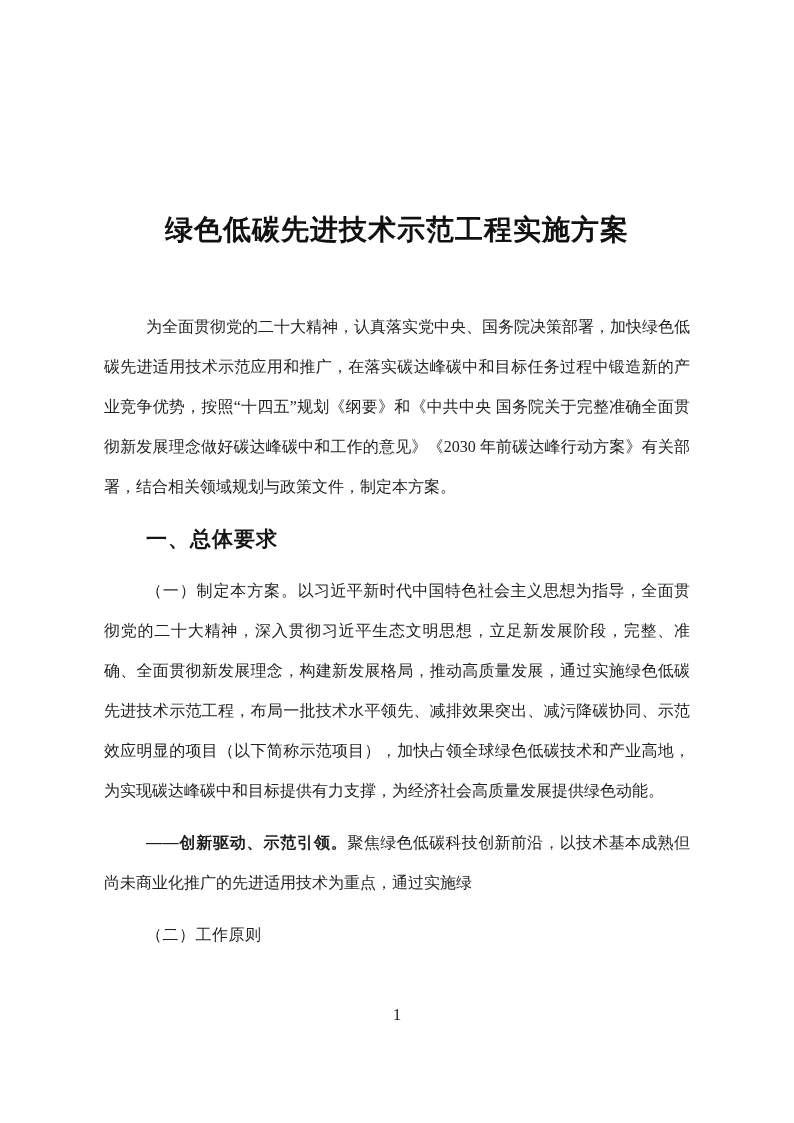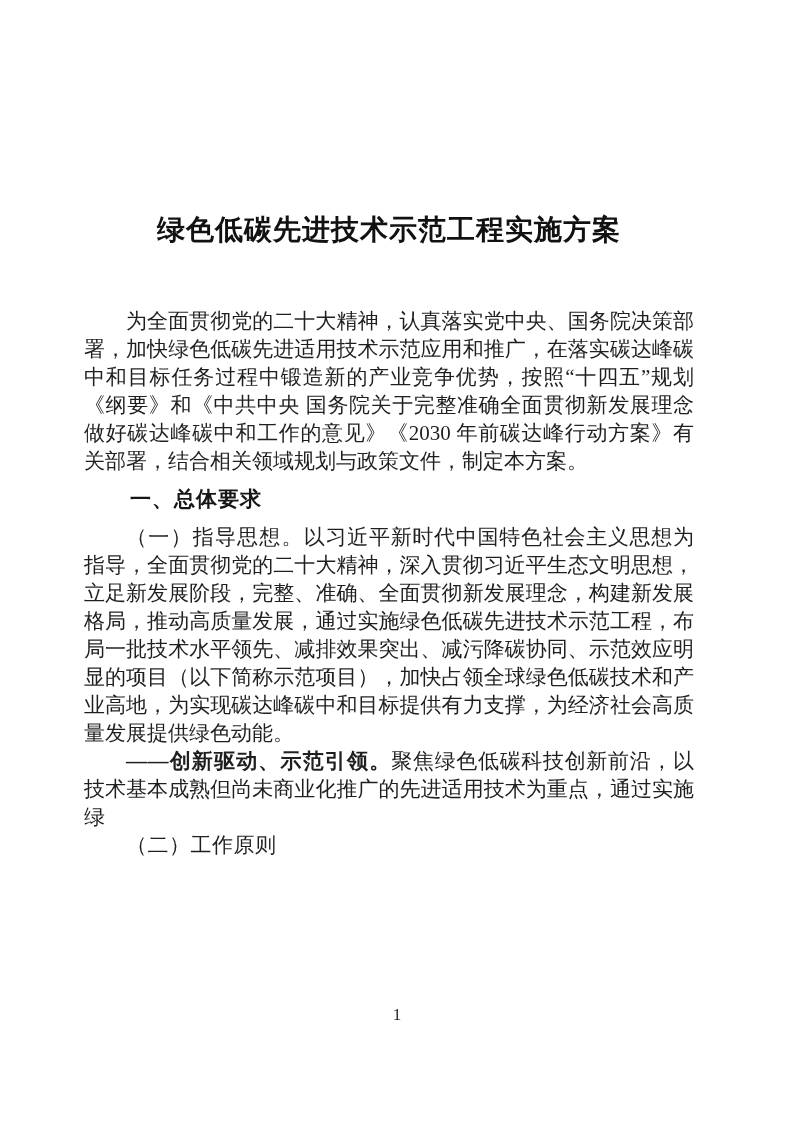--- a/index.html
+++ b/index.html
@@ -11,45 +11,45 @@
     position: relative;
     width: 794px;
     height: 1123px;
     background: #ffffff;
     overflow: hidden;
     font-family: "Liberation Serif", "DejaVu Serif", serif;
     color: #1f1f1f;
   }
   .doc {
     position: absolute;
-    left: 84px;
+    left: 92px;
     top: 210px;
     width: 610px;
   }
   .doc-title {
     margin: 0 0 57px 0;
     font-size: 28px;
     line-height: 40px;
     font-weight: bold;
     text-align: center;
     letter-spacing: 1px;
     color: #111111;
     font-family: "Liberation Serif", "DejaVu Serif", serif;
   }
   .para {
-    margin: 0;
-    font-size: 21px;
-    line-height: 28px;
+    margin: 12px;
+    font-size: 16px;
+    line-height: 40px;
     text-align: justify;
     text-indent: 42px;
     word-break: break-all;
     overflow-wrap: break-word;
   }
   .heading {
-    margin: 4px;
+    margin: 12px;
     font-size: 21px;
     line-height: 40px;
     font-weight: bold;
     text-indent: 42px;
     color: #161616;
     font-family: "Liberation Sans", "DejaVu Sans", sans-serif;
     letter-spacing: 1px;
   }
   .kai {
     
@@ -75,21 +75,21 @@
 
 <div class="page">
   <div class="doc">
 
     <h1 class="doc-title">绿色低碳先进技术示范工程实施方案</h1>
 
     <p class="para"><span>为全面贯彻党的二十大精神，认真落实党中央、国务院决策部署，加快绿色低碳先进适用技术示范应用和推广，在落实碳达峰碳中和目标任务过程中锻造新的产业竞争优势，按照“十四五”规划《纲要》和《中共中央 国务院关于完整准确全面贯彻新发展理念做好碳达峰碳中和工作的意见》《2030 年前碳达峰行动方案》有关部署，结合相关领域规划与政策文件，制定本方案。</span></p>
 
     <h2 class="heading"><span>一、总体要求</span></h2>
 
-    <p class="para"><span class="kai">（一）指导思想。</span><span>以习近平新时代中国特色社会主义思想为指导，全面贯彻党的二十大精神，深入贯彻习近平生态文明思想，立足新发展阶段，完整、准确、全面贯彻新发展理念，构建新发展格局，推动高质量发展，通过实施绿色低碳先进技术示范工程，布局一批技术水平领先、减排效果突出、减污降碳协同、示范效应明显的项目（以下简称示范项目），加快占领全球绿色低碳技术和产业高地，为实现碳达峰碳中和目标提供有力支撑，为经济社会高质量发展提供绿色动能。</span></p>
+    <p class="para"><span class="kai">（一）制定本方案。</span><span>以习近平新时代中国特色社会主义思想为指导，全面贯彻党的二十大精神，深入贯彻习近平生态文明思想，立足新发展阶段，完整、准确、全面贯彻新发展理念，构建新发展格局，推动高质量发展，通过实施绿色低碳先进技术示范工程，布局一批技术水平领先、减排效果突出、减污降碳协同、示范效应明显的项目（以下简称示范项目），加快占领全球绿色低碳技术和产业高地，为实现碳达峰碳中和目标提供有力支撑，为经济社会高质量发展提供绿色动能。</span></p>
 
     <p class="para"><span class="kai-bold">——创新驱动、示范引领。</span><span>聚焦绿色低碳科技创新前沿，以技术基本成熟但尚未商业化推广的先进适用技术为重点，通过实施绿</span></p>
 
     <p class="para"><span class="kai">（二）工作原则</span></p>
 
   </div>
 
   <div class="page-number">1</div>
 </div>
 

